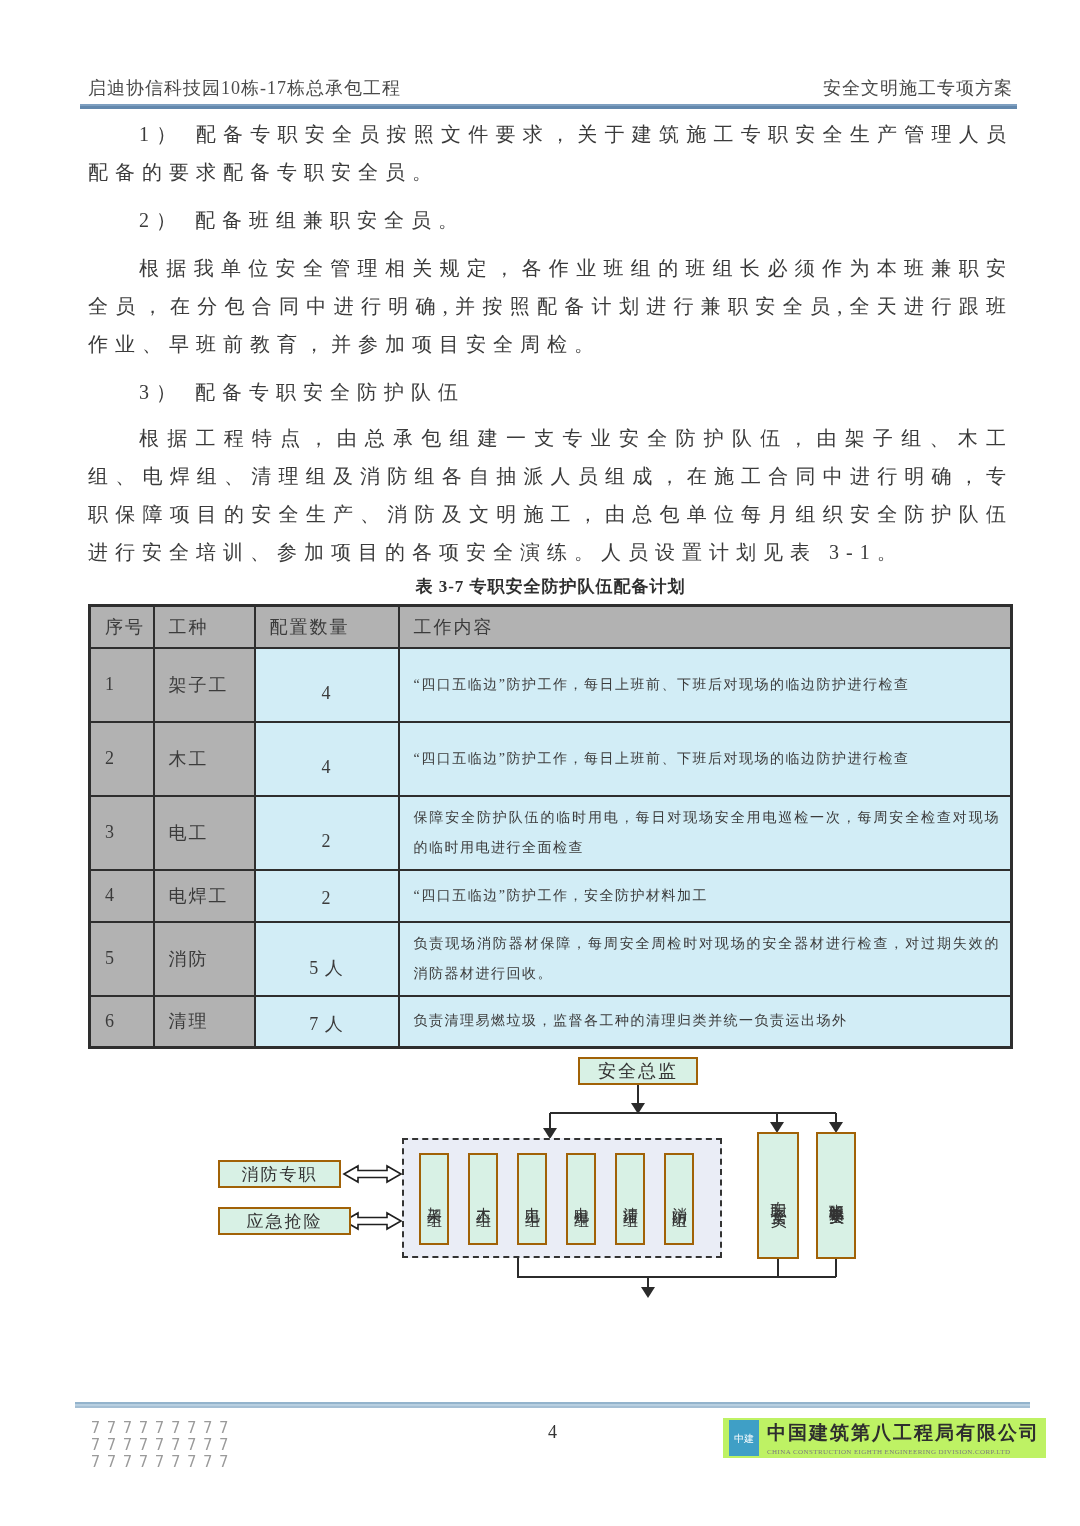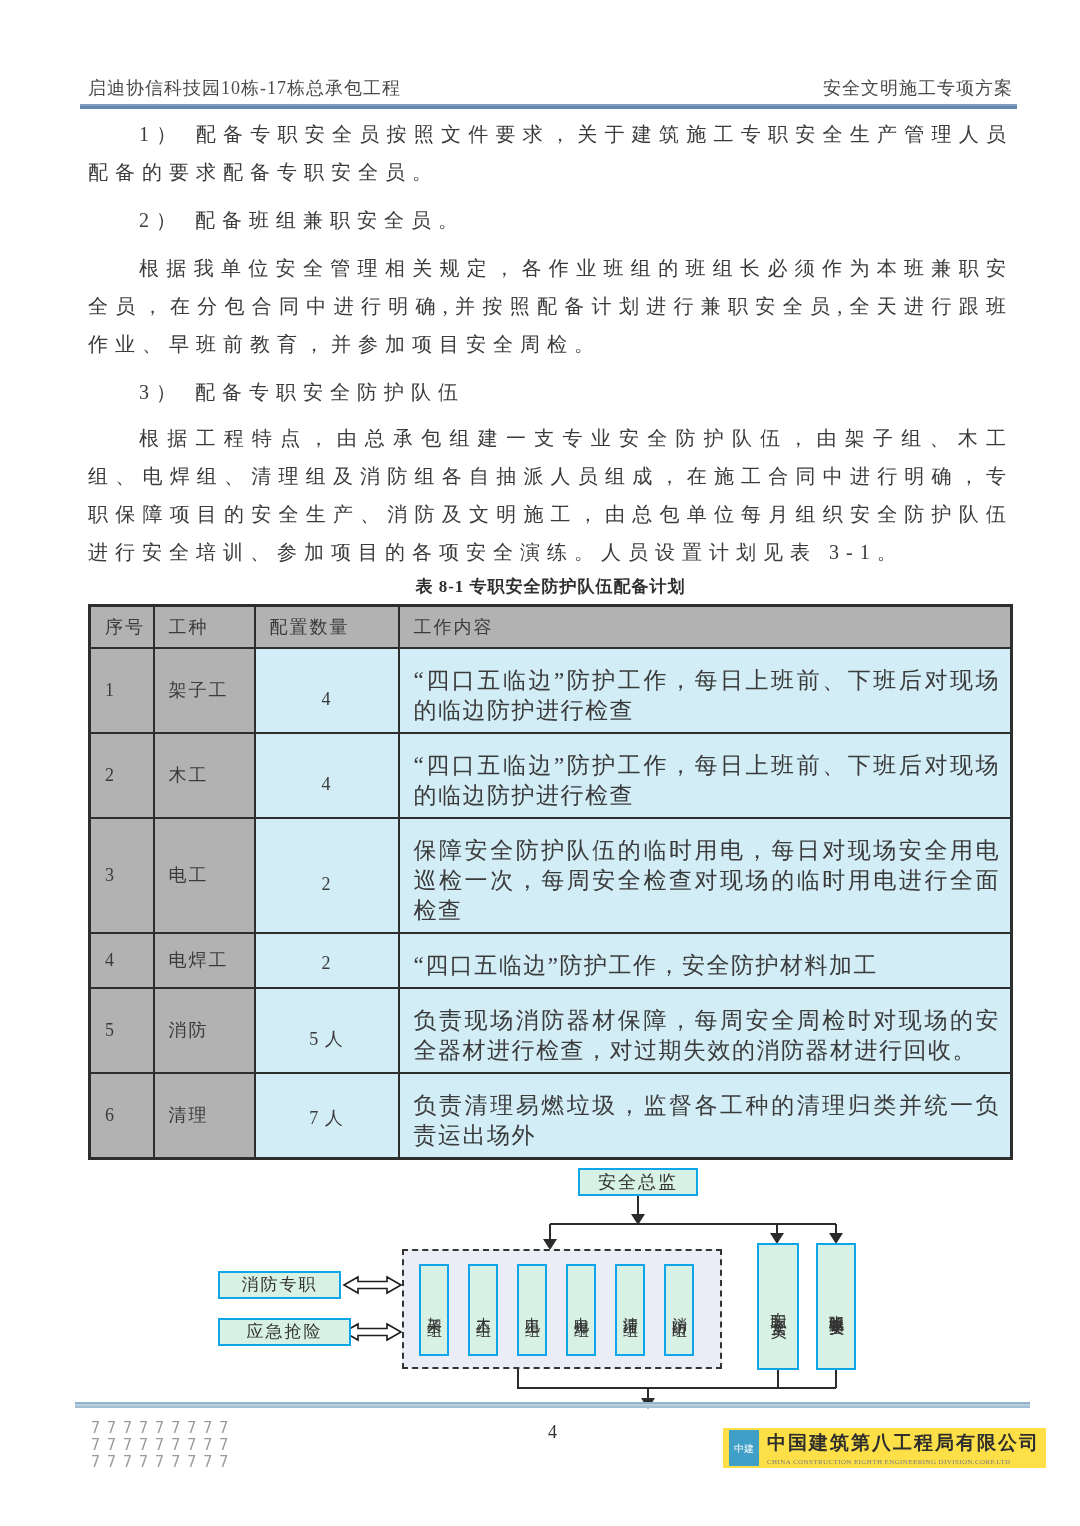--- a/index.html
+++ b/index.html
@@ -39,31 +39,31 @@
     margin-top:6px; width:100%; border-collapse:collapse;
     border:3px solid #2e2e2e;
   }
   table.cfg td, table.cfg th {
     border:2px solid #2e2e2e; font-weight:normal; vertical-align:middle;
   }
   table.cfg th { height:42px; background:#b2b2b2; text-align:left; padding-left:14px; font-size:18px; letter-spacing:2px; }
   td.gray { background:#b2b2b2; padding-left:14px; font-size:18px; letter-spacing:2px; }
   td.blue { background:#d2edf6; }
   td.qty  { text-align:center; font-size:18px; letter-spacing:1px; padding-top:18px; }
-  td.work { font-size:23px; line-height:30px; padding:17px 10px 6px 14px; letter-spacing:1.5px; text-align:justify; }
+  td.work { font-size:14px; line-height:30px; padding:6px 10px 6px 14px; letter-spacing:1.5px; text-align:justify; }
   .col-no    { width:64px; }
   .col-trade { width:101px; }
   .col-qty   { width:144px; }
   tr.h74 { height:74px; } tr.h72 { height:72px; } tr.h52 { height:52px; }
   
   .diagram { position:relative; width:925px; height:300px; margin-top:0; }
   .diagram svg.connectors { position:absolute; left:0; top:0; }
   .dbox {
     position:absolute; display:flex; align-items:center; justify-content:center;
-    background:#d8f1e5; border:2px solid #0ea5e9; color:#333; font-size:17px;
+    background:#d8f1e5; border:2px solid #a16207; color:#333; font-size:17px;
     letter-spacing:2px;
   }
   .dbox.vtext {
     writing-mode:vertical-rl; text-orientation:upright; letter-spacing:3px;
     font-size:15px;
   }
   .dash-group {
     position:absolute; left:314px; top:89px; width:320px; height:120px;
     background:#eaedf6; border:2px dashed #333333;
   }
@@ -76,21 +76,21 @@
   .footer-row { position:relative; height:70px; }
   .watermark {
     position:absolute; left:74px; top:12px; color:#9a9a9a;
     font-family:"DejaVu Sans Mono",monospace; font-size:15px;
     line-height:17px; letter-spacing:7px;
   }
   .page-number {
     position:absolute; left:0; right:0; top:14px; text-align:center;
     font-size:18px; color:#333;
   }
-  .company { position:absolute; right:42px; top:10px; display:flex; align-items:flex-start; background:#fde047; padding:2px 6px;margin-top:10px; }
+  .company { position:absolute; right:42px; top:10px; display:flex; align-items:flex-start; background:#bef264; padding:2px 6px; }
   .company-icon {
     width:30px; height:36px; background:#3f9fc6; color:#ffffff;
     display:flex; align-items:center; justify-content:center;
     font-size:10px; line-height:11px; text-align:center; margin-right:8px;
     font-family:"DejaVu Sans",sans-serif;
   }
   .company-text { display:flex; flex-direction:column; }
   .company-cn { font-size:19px; font-weight:bold; color:#2e2e2e; letter-spacing:2px; }
   .company-en { font-size:7px; color:#7d7d7d; letter-spacing:0.4px; margin-top:2px; }
 </style>
@@ -105,21 +105,21 @@
   </div>
   <div class="header-rule"></div>
 
   <div class="content">
     <p class="para m6">1） 配备专职安全员按照文件要求，关于建筑施工专职安全生产管理人员配备的要求配备专职安全员。</p>
     <p class="para m10">2） 配备班组兼职安全员。</p>
     <p class="para m10">根据我单位安全管理相关规定，各作业班组的班组长必须作为本班兼职安全员，在分包合同中进行明确,并按照配备计划进行兼职安全员,全天进行跟班作业、早班前教育，并参加项目安全周检。</p>
     <p class="para m10">3） 配备专职安全防护队伍</p>
     <p class="para m8">根据工程特点，由总承包组建一支专业安全防护队伍，由架子组、木工组、电焊组、清理组及消防组各自抽派人员组成，在施工合同中进行明确，专职保障项目的安全生产、消防及文明施工，由总包单位每月组织安全防护队伍进行安全培训、参加项目的各项安全演练。人员设置计划见表 3-1。</p>
 
-    <div class="table-title">表 8-1 专职安全防护队伍配备计划</div>
+    <div class="table-title">表 3-7 专职安全防护队伍配备计划</div>
     <table class="cfg">
       <colgroup>
         <col class="col-no">
           <col class="col-trade">
           <col class="col-qty">
           <col>
       </colgroup>
       <tbody>
           <tr>
         <th>序号</th>

